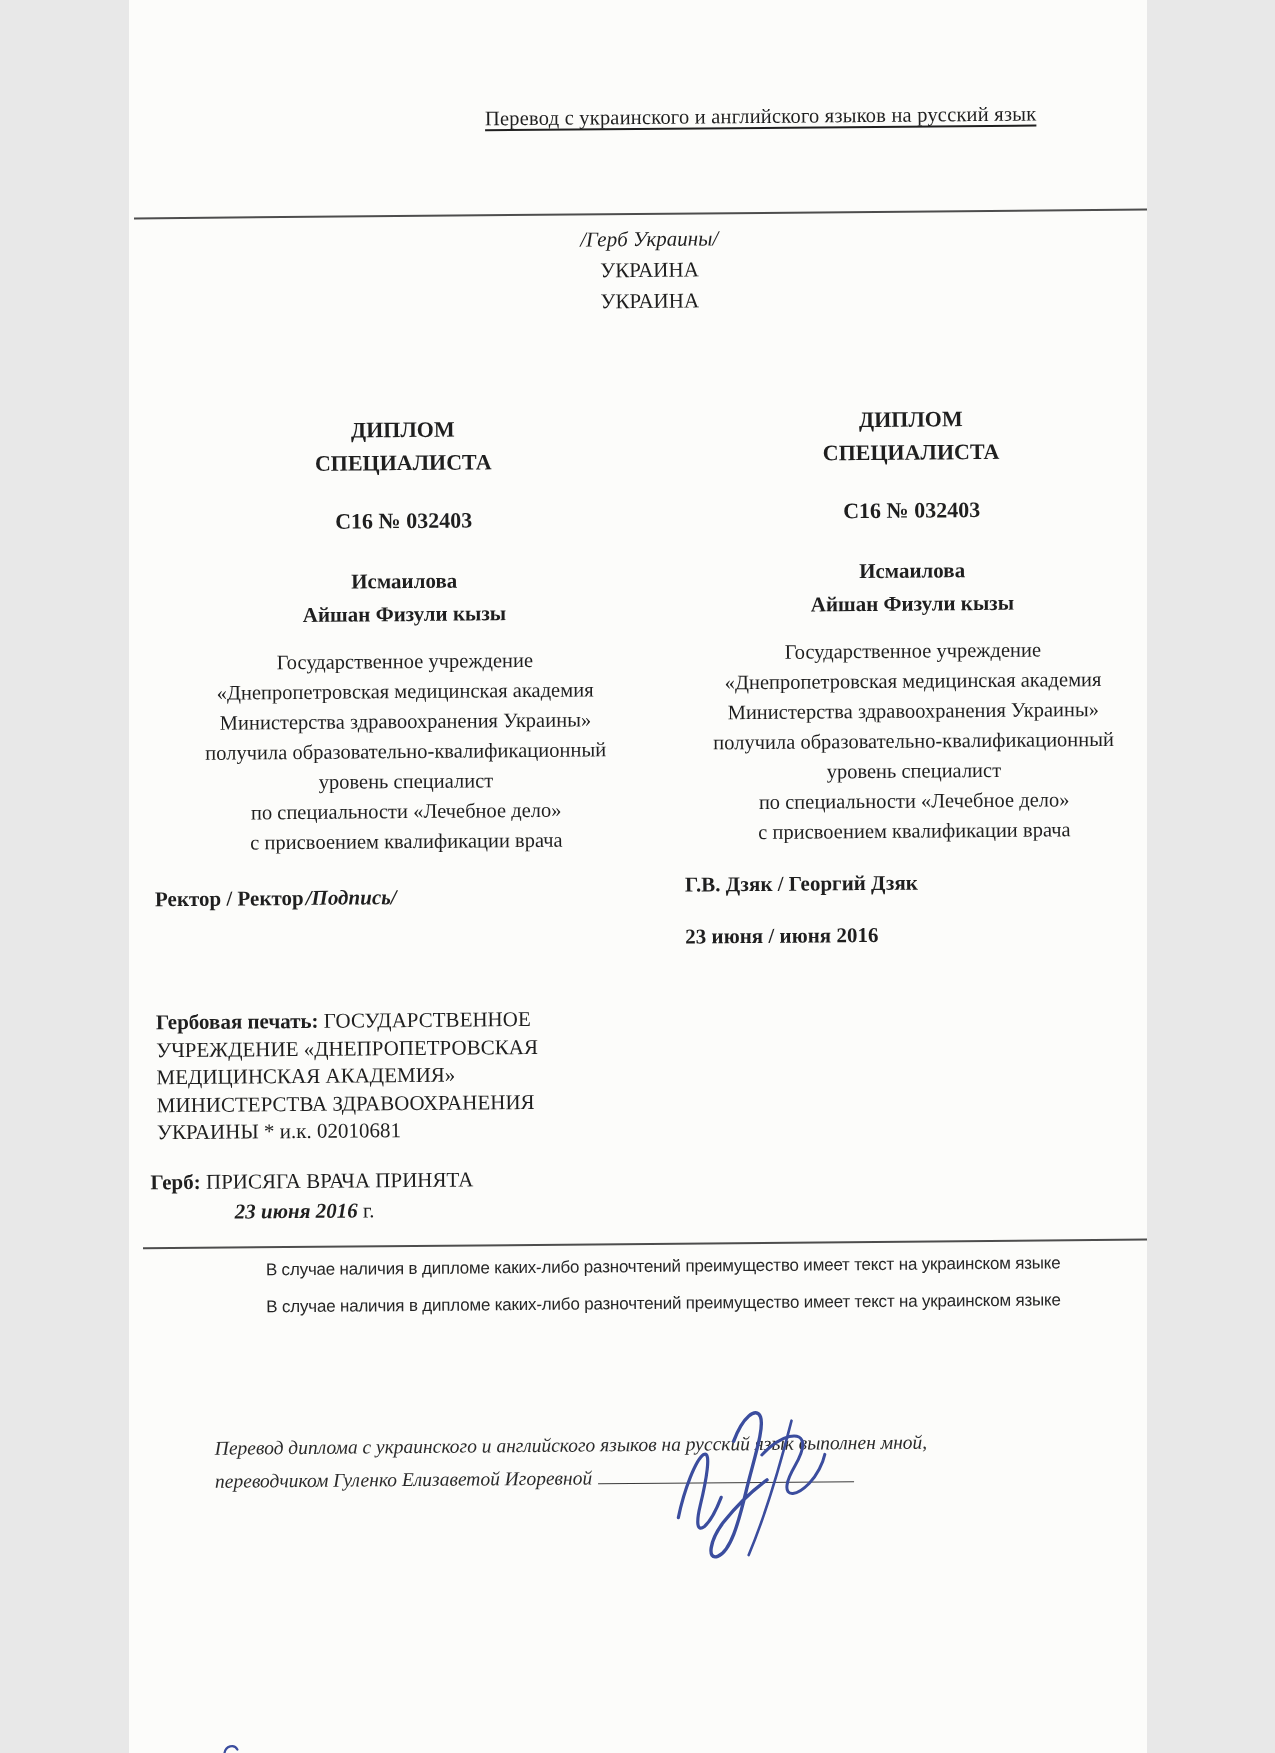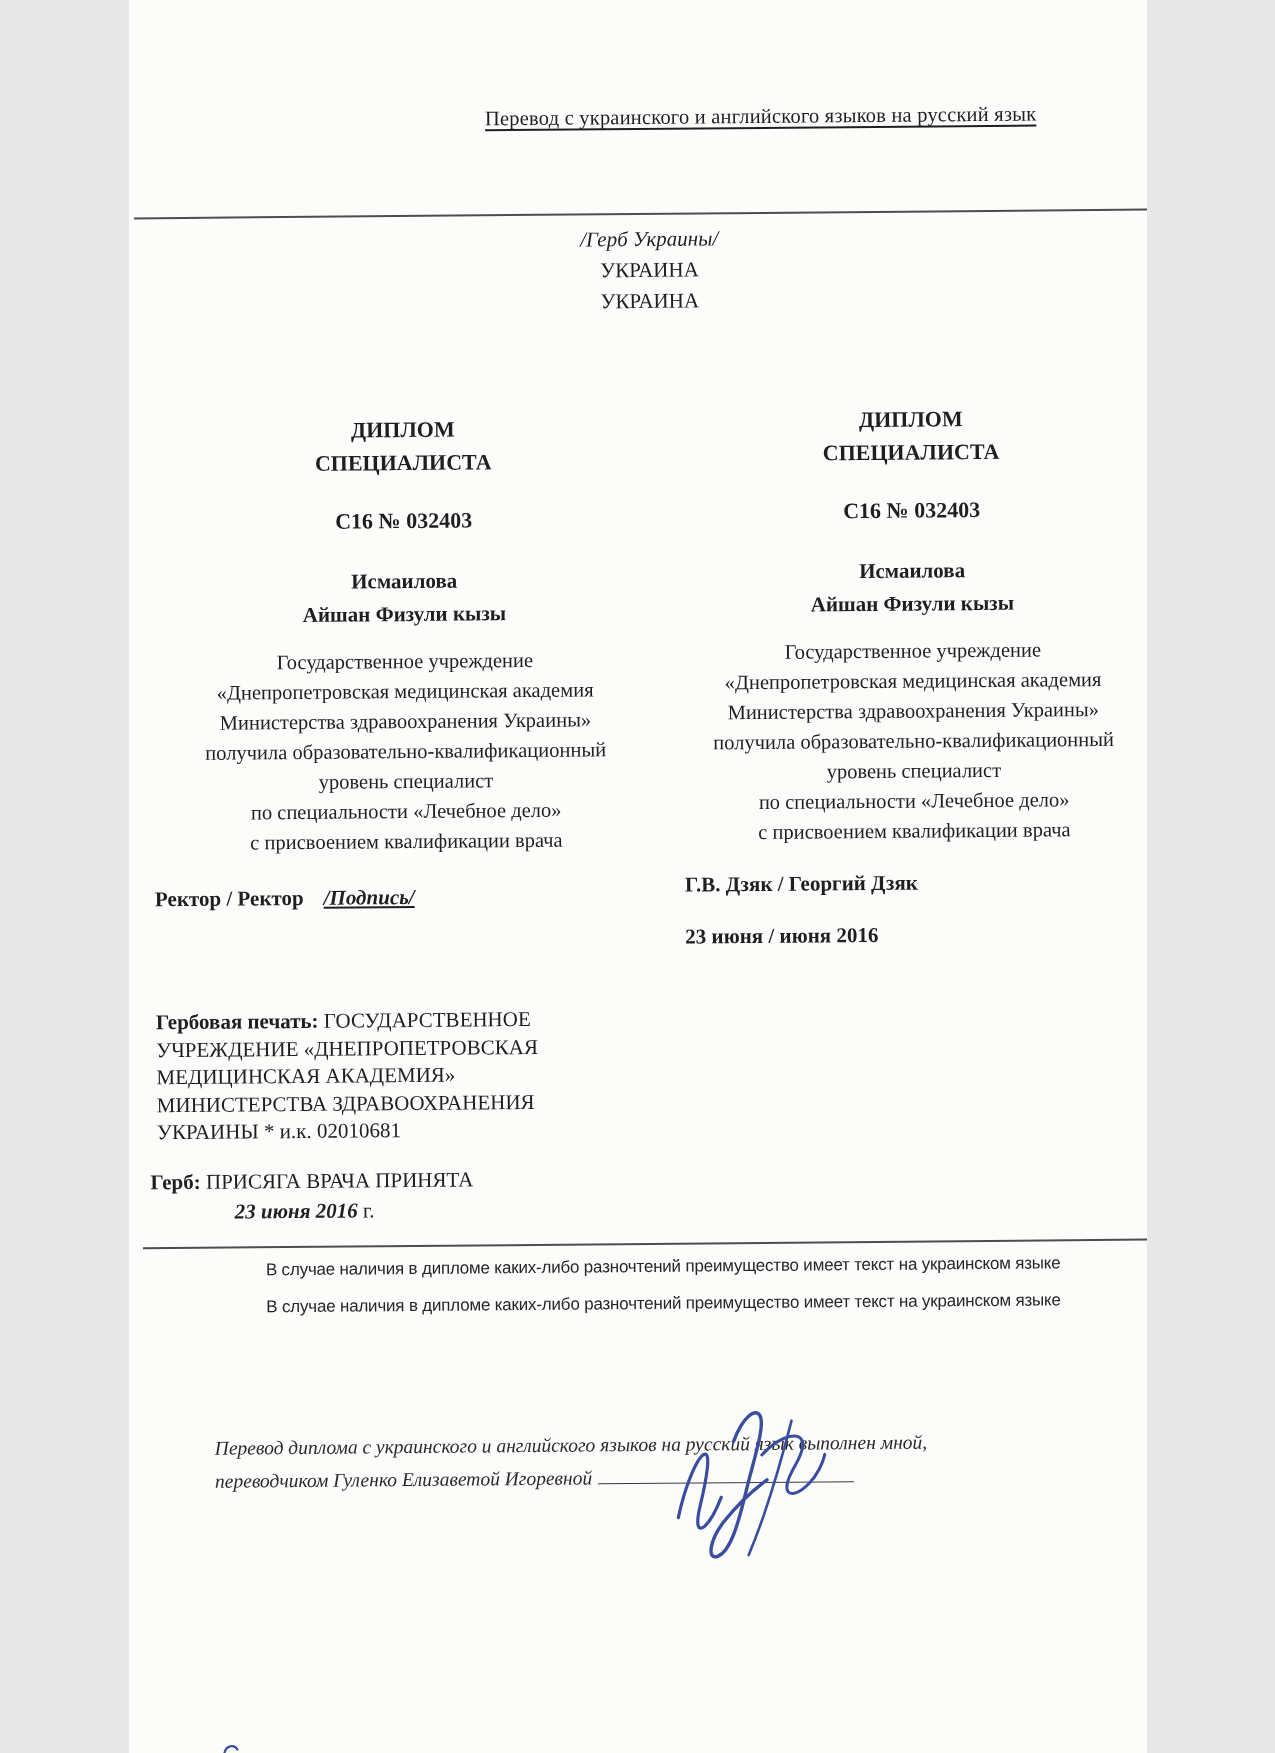--- a/index.html
+++ b/index.html
@@ -27,21 +27,21 @@
 
   .col{position:absolute;width:500px;text-align:center;}
   .col-left{left:17px;top:196px;}
   .col-right{left:525px;top:190px;}
   .doc-title{font-weight:bold;font-size:22px;line-height:33px;}
   .series{font-weight:bold;font-size:22px;margin-top:29px;}
   .holder{font-weight:bold;font-size:21px;line-height:33px;margin-top:31px;}
   .bodytext{margin-top:15px;font-size:20.5px;line-height:30px;}
 
   .rector-line{position:absolute;left:15px;top:668px;font-size:21px;font-weight:bold;}
-  .rector-line .signote{font-style:italic;margin-left:20px;text-decoration:underline;}
+  .rector-line .signote{font-style:italic;margin-left:2px;}
   .officials{position:absolute;left:545px;top:658px;font-size:21px;font-weight:bold;}
   .officials .date-line{margin-top:27px;}
 
   .seal{position:absolute;left:15px;top:790px;width:466px;font-size:21px;line-height:27.5px;}
   .seal .lbl{font-weight:bold;}
   .stamp{position:absolute;left:8px;top:948px;font-size:21px;line-height:30px;}
   .stamp .lbl{font-weight:bold;}
   .stamp .date-ln{margin-left:84px;}
   .stamp .d{font-weight:bold;font-style:italic;}
 

